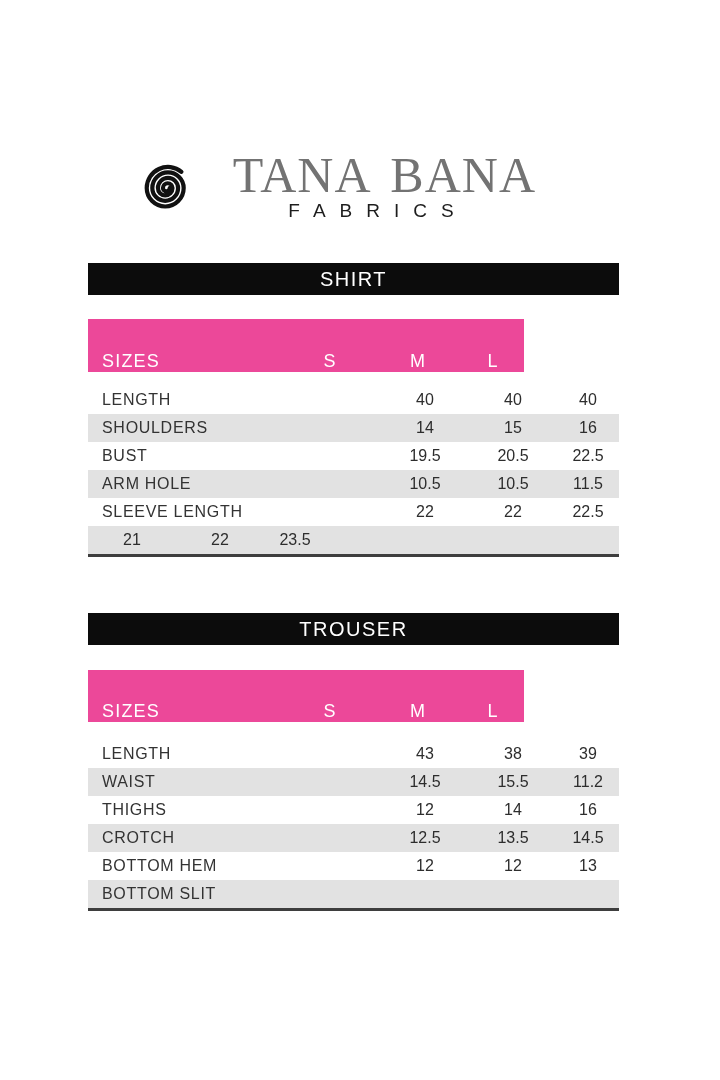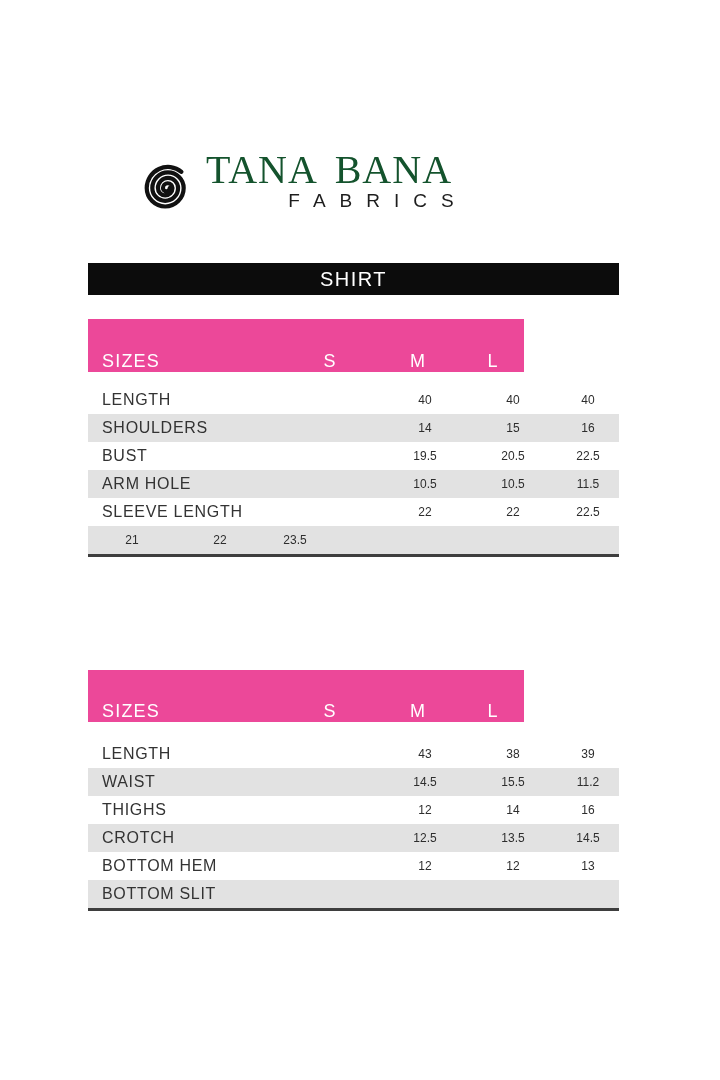--- a/index.html
+++ b/index.html
@@ -24,27 +24,27 @@
   .spiral { width: 56px; height: 58px; margin-top: 9px; }
   .spiral path {
     fill: none;
     stroke: #111111;
     stroke-width: 7.5;
     stroke-linecap: round;
   }
   .brand-text { margin-left: 10px; width: 330px; }
   .brand-name {
     font-family: "Liberation Serif", serif;
-    font-size: 40px;
+    font-size: 50px;
     line-height: 1;
     letter-spacing: 1px;
     word-spacing: 8px;
-    color: #14532d;
+    color: #737373;
     white-space: nowrap;
-    text-align: left;
+    text-align: right;
   }
   .brand-sub {
     font-size: 19px;
     font-weight: 500;
     letter-spacing: 14px;
     margin-right: -14px;
     text-align: center;
     color: #1d1d1d;
     white-space: nowrap;
   }
@@ -106,21 +106,21 @@
     padding-left: 14px;
     font-size: 16px;
     font-weight: 500;
     letter-spacing: 0.7px;
     color: #333333;
     white-space: nowrap;
   }
   .cell-val {
     width: 88px;
     text-align: center;
-    font-size: 12px;
+    font-size: 16px;
     color: #2d2d2d;
   }
   .cell-val.last { width: 62px; }
 </style>
 </head>
 <body>
 
 <div class="page">
 
   <div class="logo">
@@ -183,20 +183,23 @@
       <span class="cell-val">22</span>
       <span class="cell-val last">22.5</span>
     </div>
     <div class="t-row">
       <span class="cell-val">21</span>
       <span class="cell-val">22</span>
       <span class="cell-val last">23.5</span>
     </div>
   </div>
 
+  <div class="title-bar trouser">
+    <span>TROUSER</span>
+  </div>
 
   <div class="sizes-bar trouser">
     <span class="sizes-label">SIZES</span>
     <span class="size-col">S</span>
     <span class="size-col">M</span>
     <span class="size-col last">L</span>
   </div>
 
   <div class="size-table trouser">
     <div class="t-row">

